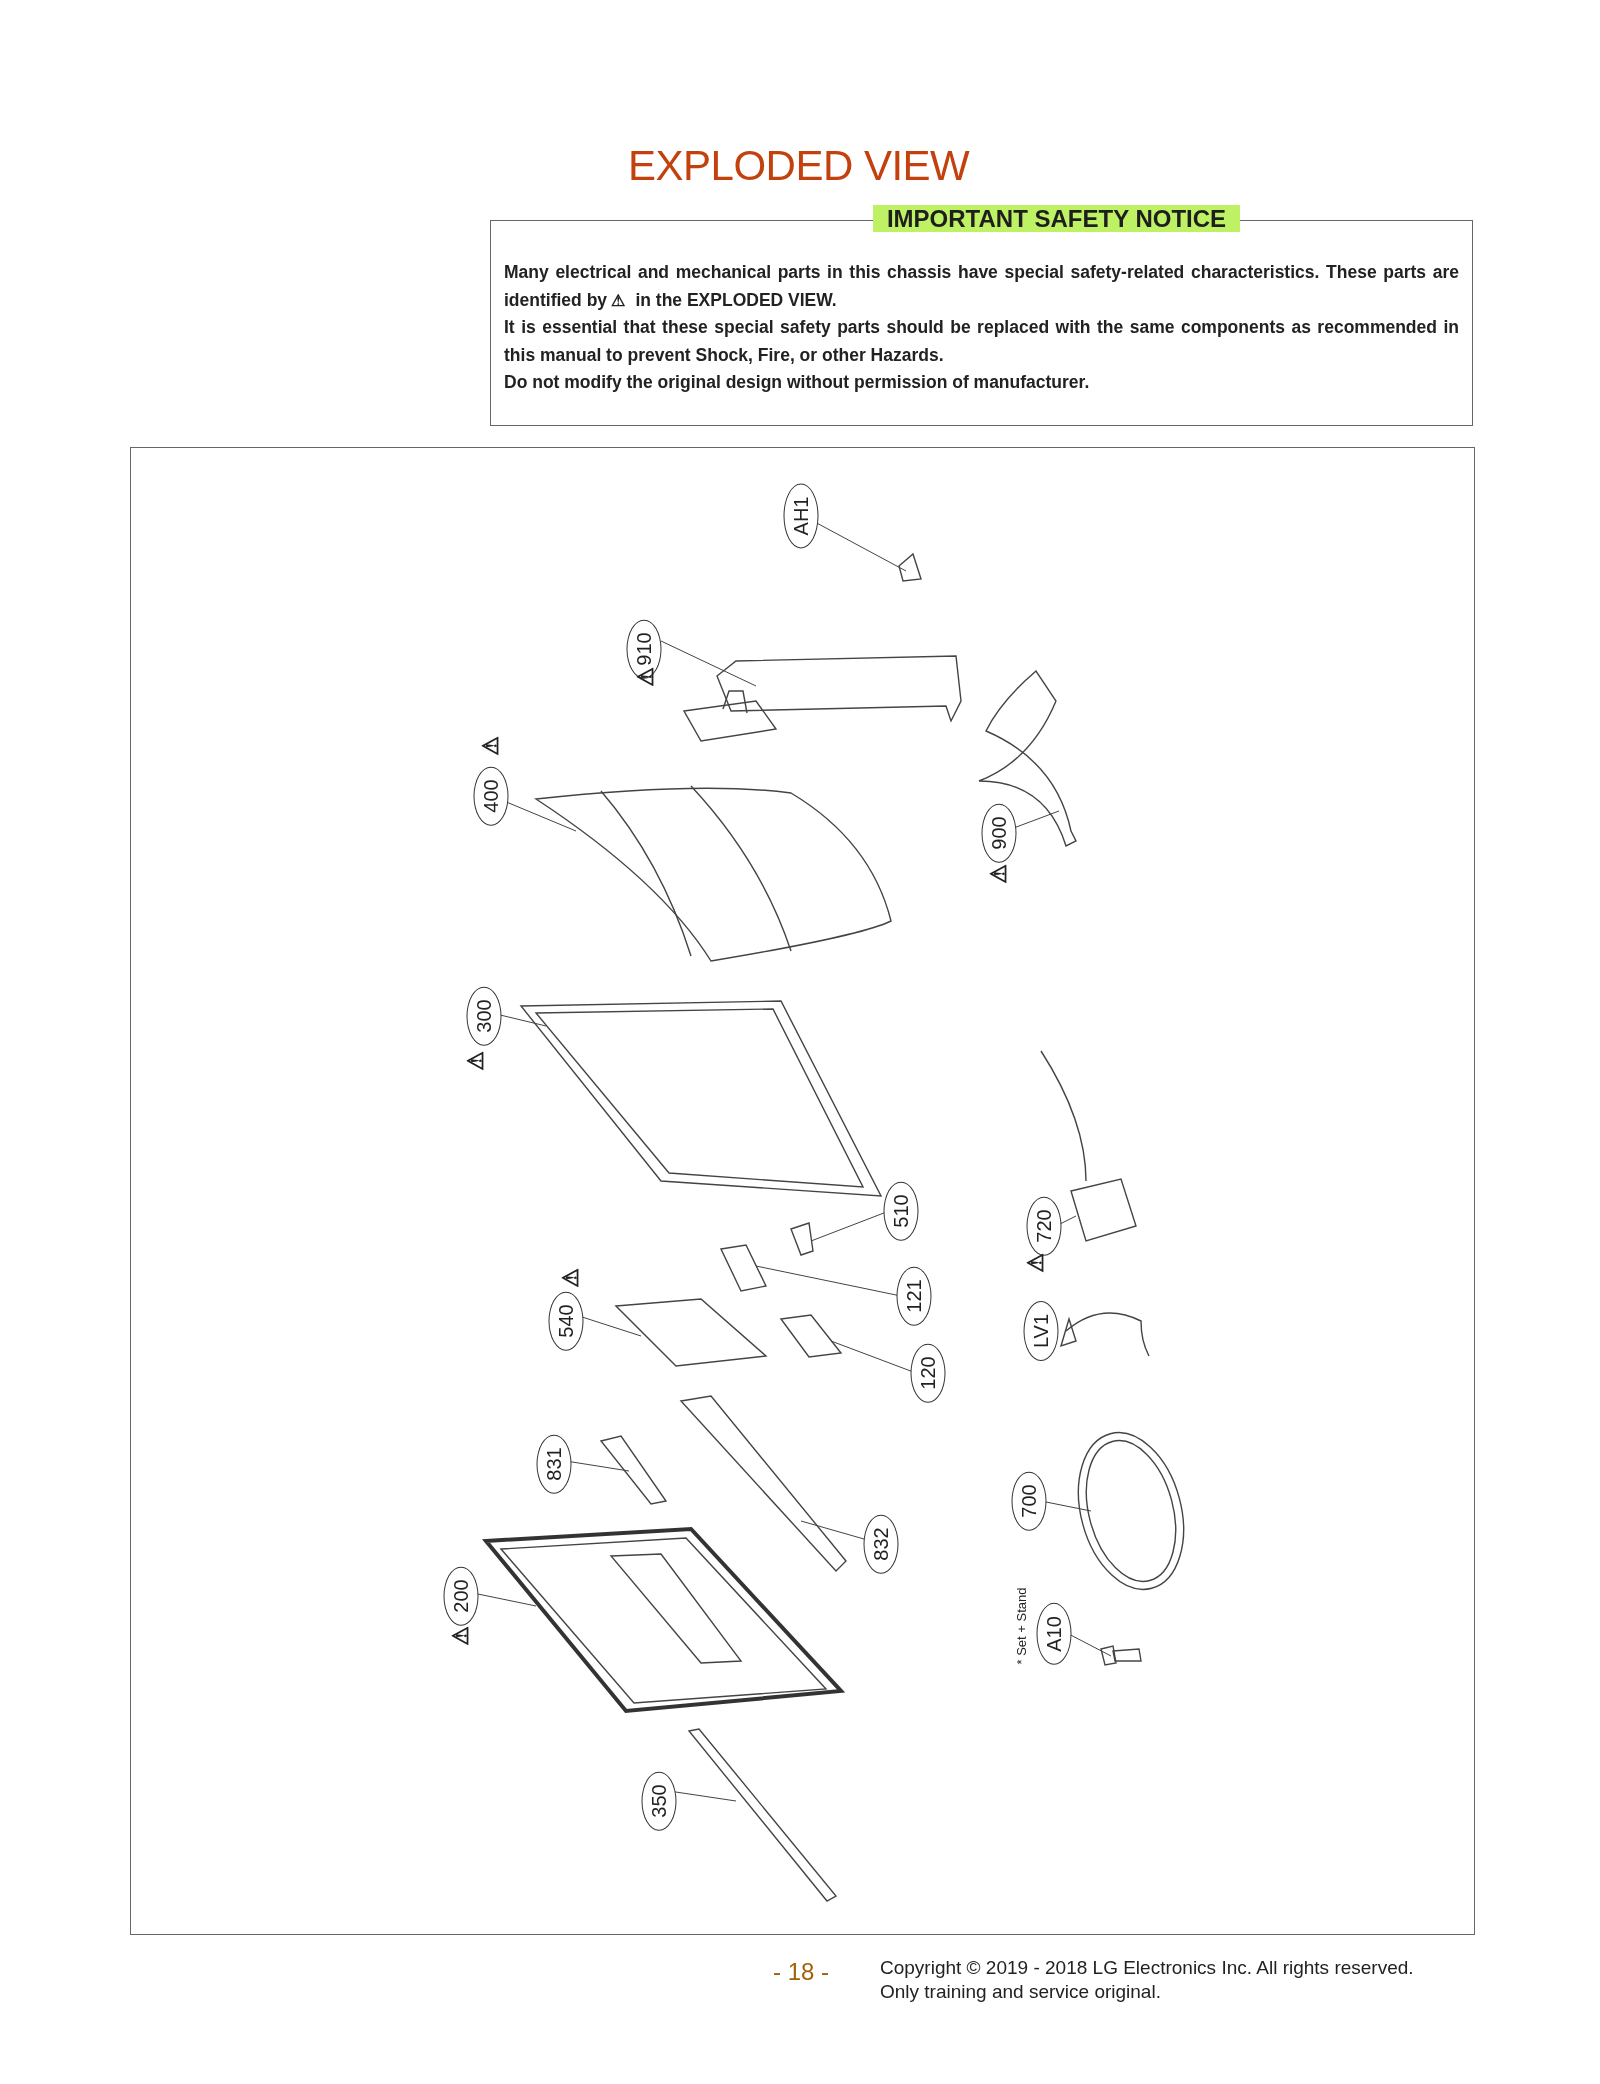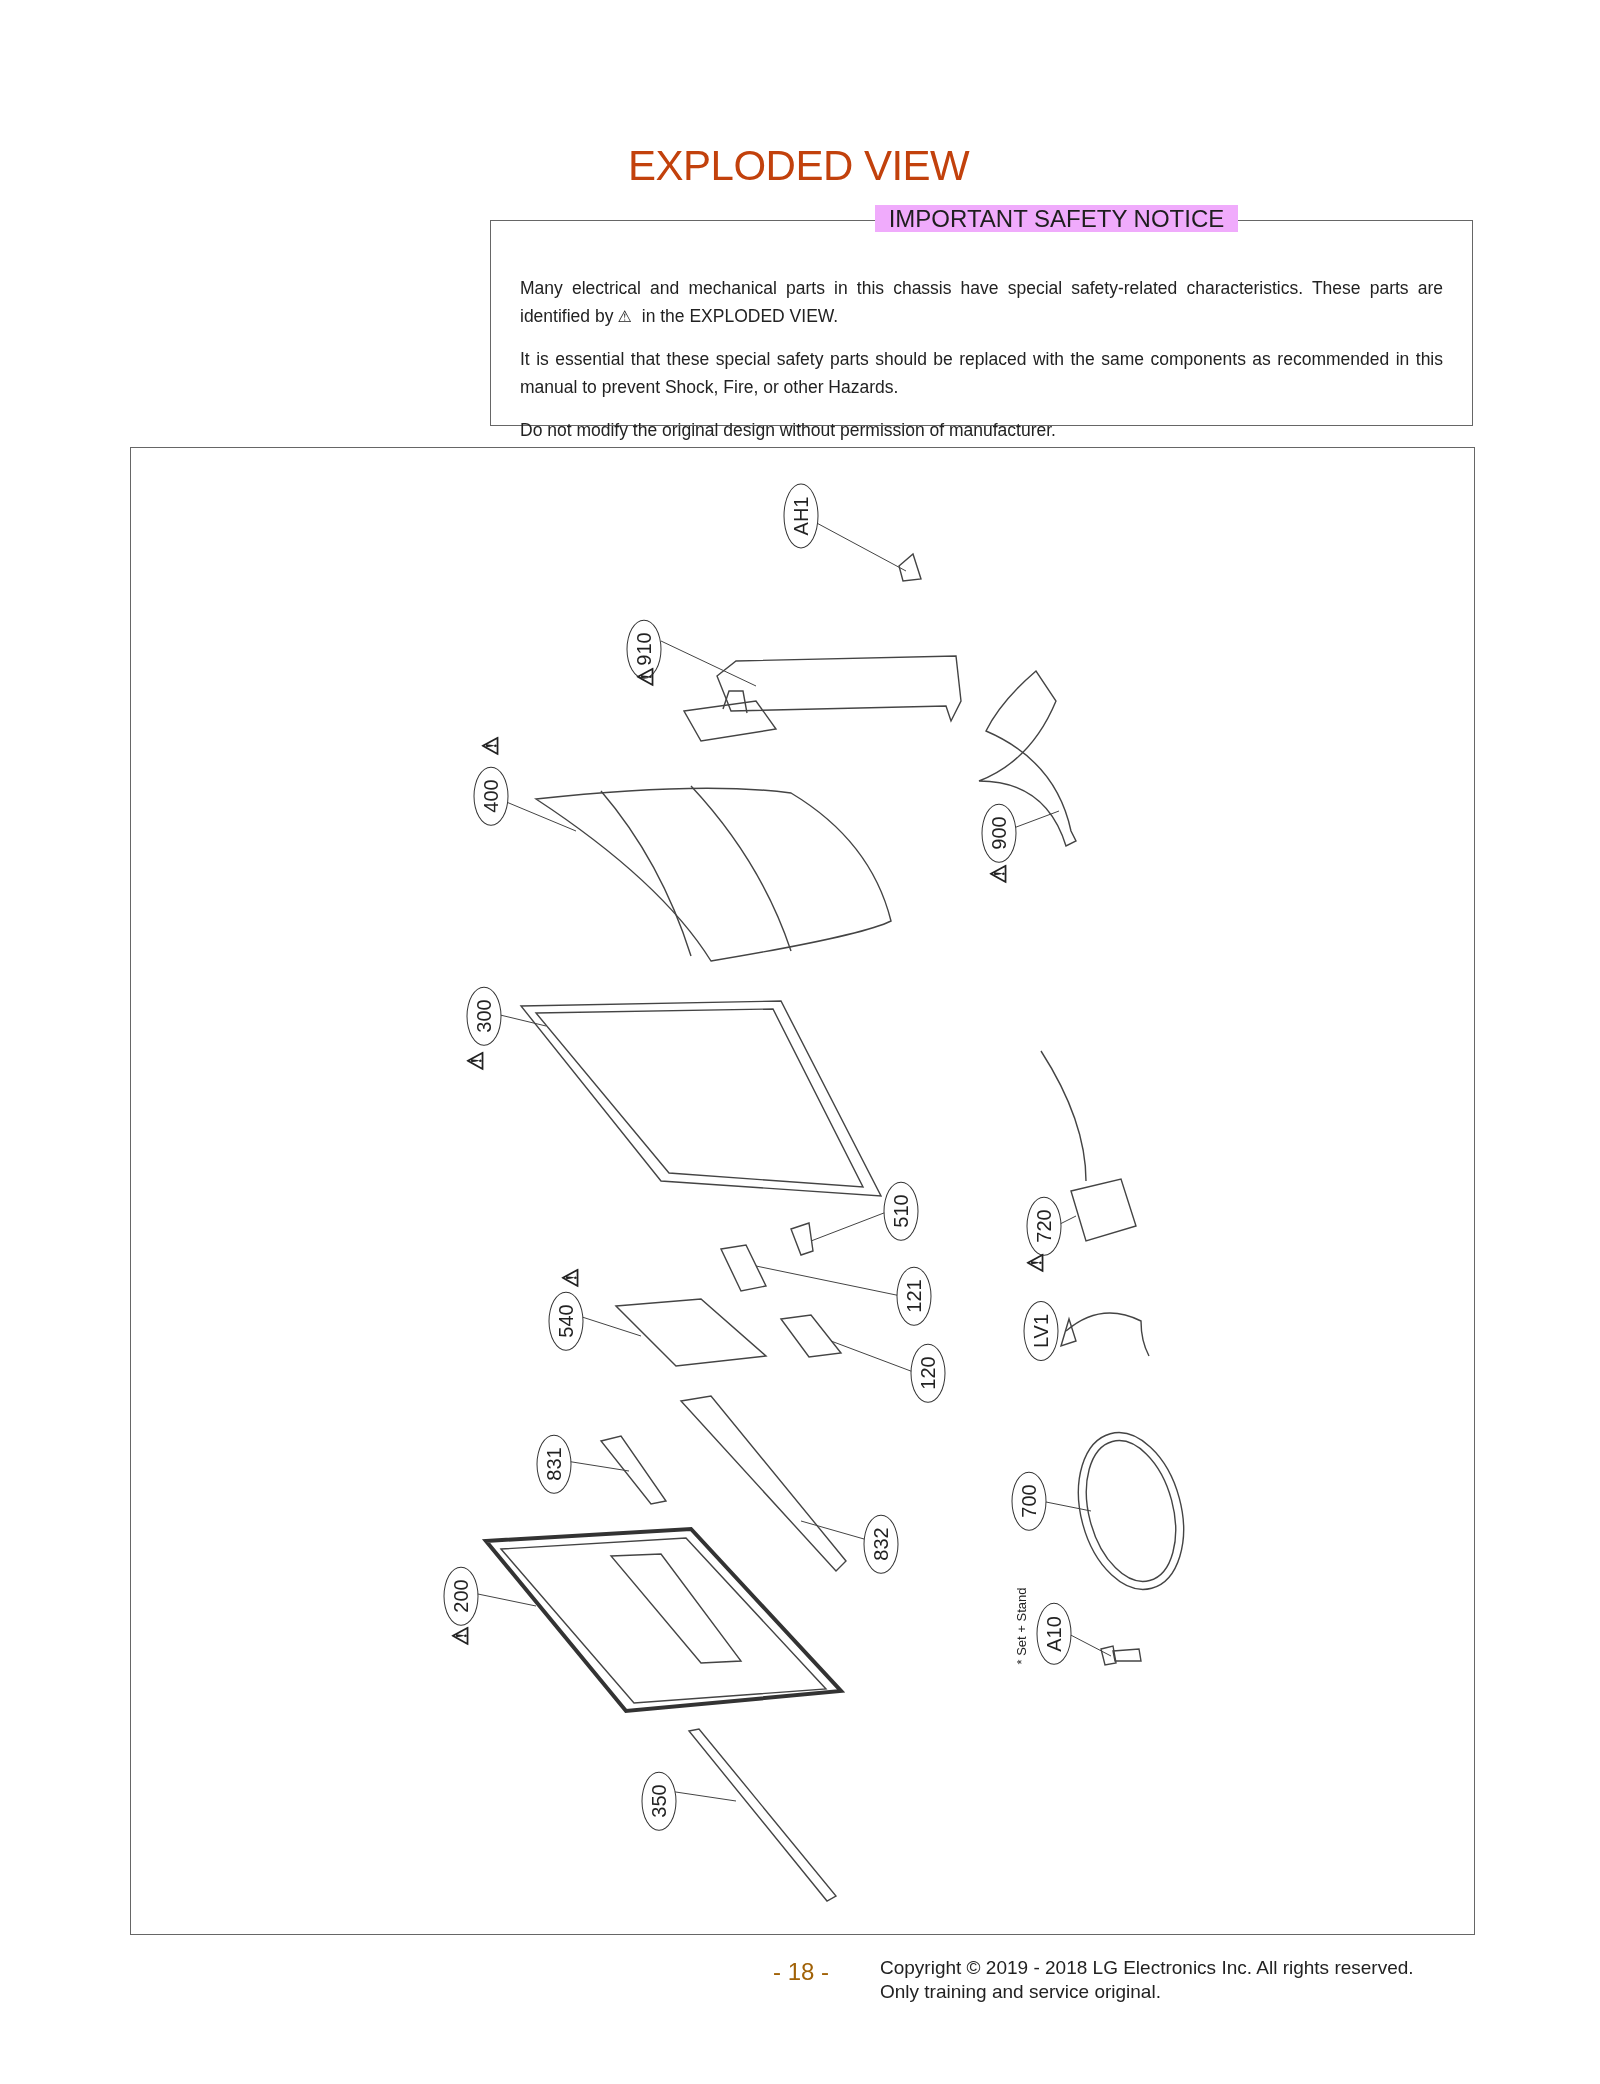--- a/index.html
+++ b/index.html
@@ -1,22 +1,22 @@
 <!DOCTYPE html>
 <html><head>
 <meta charset="utf-8">
 <style>
   html,body{margin:0;padding:0;background:#fff;}
   body{width:1600px;height:2084px;position:relative;font-family:"Liberation Sans",sans-serif;color:#222;overflow:hidden;}
   .title{position:absolute;left:628px;top:142px;font-size:42px;font-weight:normal;letter-spacing:-0.5px;color:#c2410c;}
   .notice{position:absolute;left:490px;top:220px;width:983px;height:206px;border:1.5px solid #666;box-sizing:border-box;}
   .notice-head{position:absolute;left:0;right:0;top:-16px;text-align:center;}
-  .notice-head span{background:#f0abfc;padding:0 14px;font-size:24px;font-weight:normal;color:#1e1e1e;margin-left:150px;}
+  .notice-head span{background:#bef264;padding:0 14px;font-size:24px;font-weight:bold;color:#1e1e1e;margin-left:150px;}
   .notice-body{position:absolute;left:13px;right:13px;top:38px;font-size:17.5px;line-height:27.5px;color:#222;text-align:justify;}
-  .notice-body p{margin:16px;}
+  .notice-body p{margin:0;font-weight:bold;}
   .tri{display:inline-block;font-size:16px;margin:0 10px 0 4px;}
   .diagram{position:absolute;left:130px;top:447px;width:1345px;height:1488px;border:1.5px solid #666;box-sizing:border-box;}
   .diagram svg{position:absolute;left:-130px;top:-447px;}
   .lbl{position:absolute;transform:translate(-50%,-50%) rotate(-90deg);border:1.3px solid #333;border-radius:50%;padding:5px 12px;font-size:20px;background:#fff;white-space:nowrap;}
   .warn{position:absolute;transform:translate(-50%,-50%) rotate(-90deg);font-size:22px;font-weight:bold;line-height:1;}
   .setnote{position:absolute;transform:translate(-50%,-50%) rotate(-90deg);font-size:13px;white-space:nowrap;}
   .footer-page{position:absolute;left:773px;top:1958px;font-size:24px;color:#a16207;}
   .footer-copy{position:absolute;left:880px;top:1956px;font-size:19px;line-height:24px;color:#222;}
 </style>
 </head>

